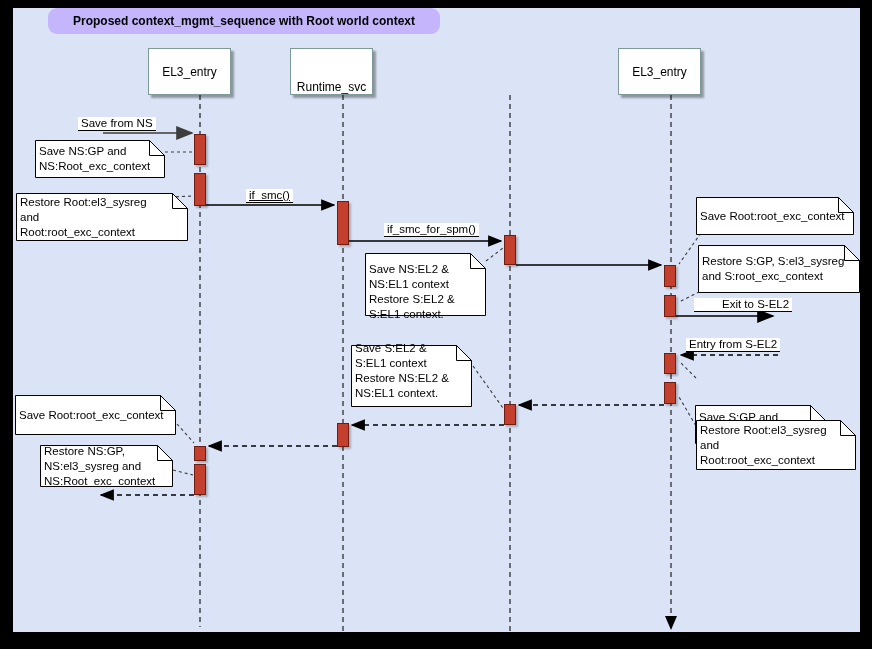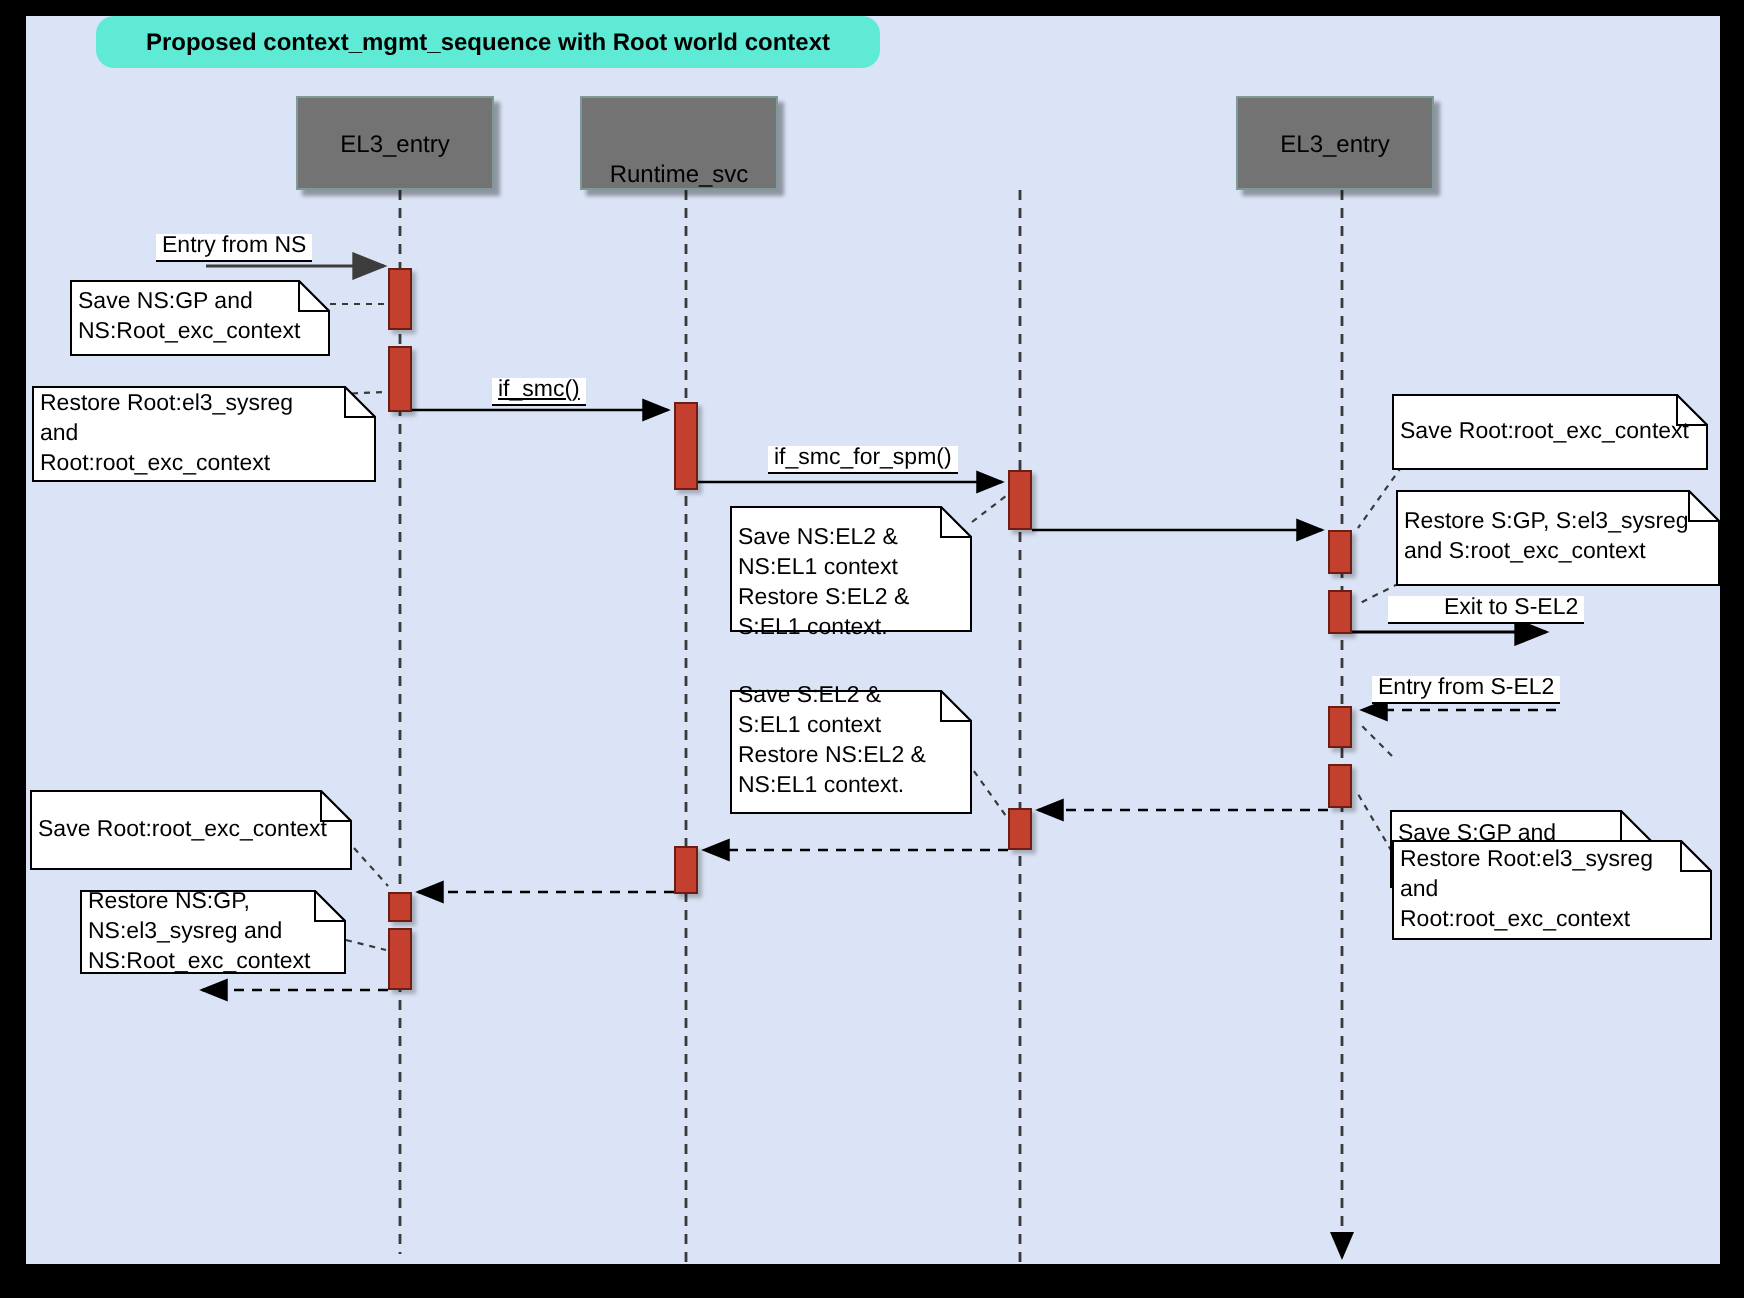--- a/index.html
+++ b/index.html
@@ -1,23 +1,23 @@
 <!DOCTYPE html>
 <html><head>
 <meta charset="utf-8">
 <style>
   html,body{margin:0;padding:0;}
   body{background:#555;font-family:"Liberation Sans",sans-serif;}
   #frame{position:relative;width:872px;height:649px;background:#000;overflow:hidden;}
   #canvas{position:absolute;left:13px;top:8px;width:847px;height:624px;background:#dbe4f6;}
   #overlay{position:absolute;left:0;top:0;width:872px;height:649px;}
-  #title{position:absolute;left:48px;top:8px;width:392px;height:26px;background:#5eead4;
+  #title{position:absolute;left:48px;top:8px;width:392px;height:26px;background:#c4b5fd;
          border-radius:9px;display:flex;align-items:center;justify-content:center;
          font-weight:bold;font-size:12px;color:#000;}
-  .hdr{position:absolute;width:99px;height:47px;background:#737373;border:1px solid #7d9a96;
+  .hdr{position:absolute;width:83px;height:47px;background:#ffffff;border:1px solid #7d9a96;
        box-shadow:3px 3px 2px rgba(0,0,0,0.35);display:flex;align-items:center;justify-content:center;
        font-size:12px;color:#000;box-sizing:border-box;}
   .bar{position:absolute;width:12px;background:#c3402e;border:1px solid #6e1d12;
        box-shadow:2px 2px 2px rgba(0,0,0,0.25);box-sizing:border-box;}
   .note{position:absolute;font-size:11.5px;line-height:15px;color:#000;}
   .note svg{position:absolute;left:0;top:0;}
   .note .txt{position:absolute;left:4px;top:0;bottom:0;right:0;display:flex;align-items:center;}
   .note .txt span{white-space:pre;}
   .mlabel{position:absolute;background:#fff;border-bottom:1px solid #000;font-size:11.5px;
           line-height:13px;padding:0 3px;white-space:nowrap;color:#000;}
@@ -91,21 +91,21 @@
   <div class="bar" style="left:194px;top:464px;height:31px;"></div>
   <div class="bar" style="left:337px;top:201px;height:44px;"></div>
   <div class="bar" style="left:337px;top:423px;height:24px;"></div>
   <div class="bar" style="left:504px;top:235px;height:30px;"></div>
   <div class="bar" style="left:504px;top:404px;height:21px;"></div>
   <div class="bar" style="left:664px;top:265px;height:22px;"></div>
   <div class="bar" style="left:664px;top:295px;height:22px;"></div>
   <div class="bar" style="left:664px;top:353px;height:21px;"></div>
   <div class="bar" style="left:664px;top:382px;height:22px;"></div>
 
-  <div class="mlabel" style="left:78px;top:117px;">Entry from NS</div>
+  <div class="mlabel" style="left:78px;top:117px;">Save from NS</div>
   <div class="mlabel" style="left:246px;top:189px;text-decoration:underline;">if_smc()</div>
   <div class="mlabel" style="left:384px;top:223px;">if_smc_for_spm()</div>
   <div class="mlabel" style="left:694px;top:298px;padding-left:28px;">Exit to S-EL2</div>
   <div class="mlabel" style="left:686px;top:338px;">Entry from S-EL2</div>
 
   <div class="note" style="left:35px;top:140px;width:130px;height:38px;">
       <svg width="130" height="38">
         <path d="M0.5,0.5 L114.5,0.5 L129.5,15.5 L129.5,37.5 L0.5,37.5 Z" fill="#ffffff" stroke="#000"></path>
         <path d="M114.5,0.5 L114.5,15.5 L129.5,15.5 Z" fill="#ffffff" stroke="#000"></path>
       </svg>
@@ -170,21 +170,21 @@
       <svg width="160" height="50">
         <path d="M0.5,0.5 L144.5,0.5 L159.5,15.5 L159.5,49.5 L0.5,49.5 Z" fill="#ffffff" stroke="#000"></path>
         <path d="M144.5,0.5 L144.5,15.5 L159.5,15.5 Z" fill="#ffffff" stroke="#000"></path>
       </svg>
     <div class="txt">
         <span>Restore Root:el3_sysreg
 and
 Root:root_exc_context</span>
       </div>
   </div>
-  <div class="note" style="left:365px;top:345px;width:121px;height:52px;">
+  <div class="note" style="left:351px;top:345px;width:121px;height:52px;">
       <svg width="121" height="62">
         <path d="M0.5,0.5 L105.5,0.5 L120.5,15.5 L120.5,61.5 L0.5,61.5 Z" fill="#ffffff" stroke="#000"></path>
         <path d="M105.5,0.5 L105.5,15.5 L120.5,15.5 Z" fill="#ffffff" stroke="#000"></path>
       </svg>
     <div class="txt">
         <span>Save S:EL2 &amp;
 S:EL1 context
 Restore NS:EL2 &amp;
 NS:EL1 context.</span>
       </div>

